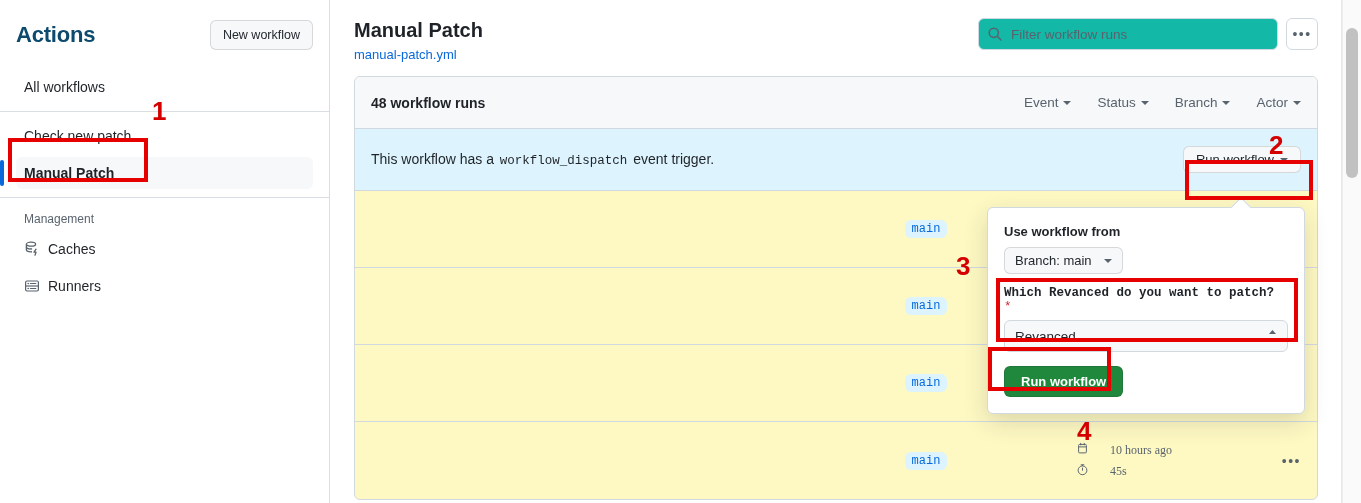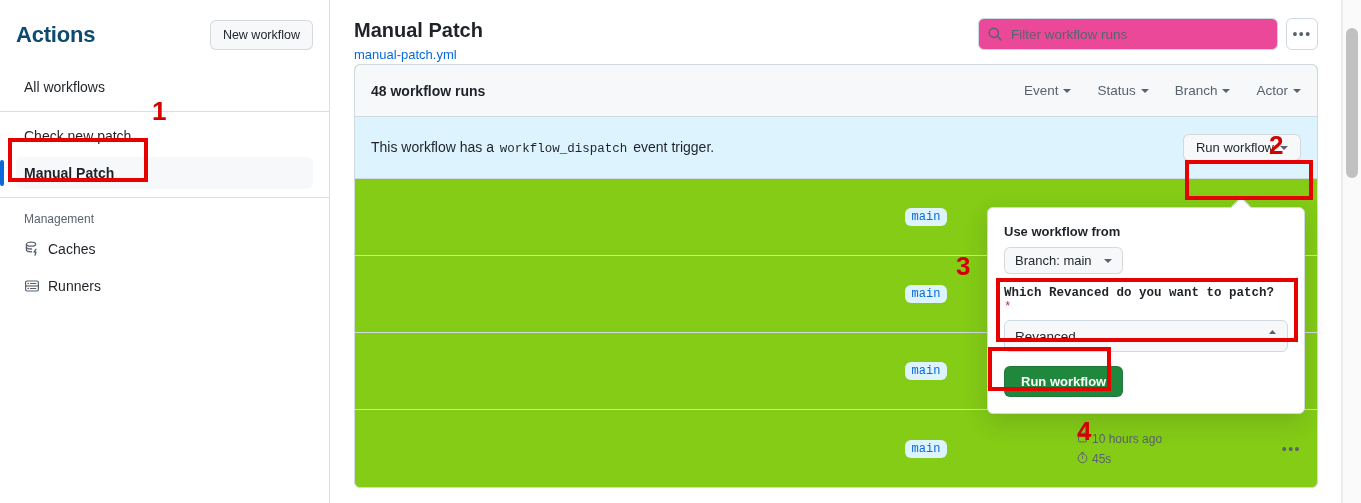--- a/index.html
+++ b/index.html
@@ -72,39 +72,39 @@
     position: absolute; left: 330px; top: 0; width: 1012px; height: 503px;
     background: #ffffff; padding: 16px 24px 0 24px;
   }
   .main-head { display: flex; align-items: flex-start; justify-content: space-between; }
   .wf-title { font-size: 20px; font-weight: 600; color: #1f2328; line-height: 28px; }
   .wf-file { font-size: 13px; color: #0969da; text-decoration: none; display: inline-block; margin-top: 3px; cursor: pointer; }
 
   .head-right { display: flex; align-items: center; gap: 8px; margin-top: 2px; }
   .search-wrap {
     position: relative; width: 300px; height: 32px;
-    background: #ec4899; border: 1px solid #d1d9e0; border-radius: 6px;
+    background: #14b8a6; border: 1px solid #d1d9e0; border-radius: 6px;
     display: flex; align-items: center; padding: 0 8px 0 30px;
   }
   .search-icon-abs { position: absolute; left: 8px; top: 7px; color: #59636e; }
   .search-input {
     border: 0; outline: 0; width: 100%; font-size: 13.5px;
     font-family: "Liberation Sans", sans-serif; color: #1f2328; background: transparent;
   }
   .search-input::placeholder { color: #59636e; }
   .kebab-btn {
     width: 32px; height: 32px; border: 1px solid #d1d9e0; border-radius: 6px;
     background: #ffffff; display: flex; align-items: center; justify-content: center;
     cursor: pointer; color: #59636e; font-size: 14px; letter-spacing: 1.5px;
   }
 
   
   .runs-box {
-    margin-top: 1px; border: 1px solid #d1d9e0; border-radius: 6px;
-    overflow: hidden; background: #84cc16;
+    margin-top: 13px; border: 1px solid #d1d9e0; border-radius: 6px;
+    overflow: hidden; background: #fef9c3;
   }
   .runs-header {
     background: #f6f8fa; height: 52px; padding: 0 16px;
     display: flex; align-items: center; justify-content: space-between;
     border-bottom: 1px solid #d1d9e0;
   }
   .runs-count { font-size: 14px; font-weight: 600; color: #1f2328; }
   .filters { display: flex; align-items: center; gap: 26px; }
   .filter-btn {
     font-size: 13.5px; color: #59636e; cursor: pointer;
@@ -135,21 +135,21 @@
   }
   .run-row:last-child { border-bottom: 0; }
   .run-left { flex: 1; min-width: 0; }
   .branch-badge {
     font-family: "Liberation Mono", "DejaVu Sans Mono", monospace;
     font-size: 12px; color: #0969da; background: #ddf4ff;
     border-radius: 6px; padding: 2px 7px; display: inline-block;
   }
   .run-mid { width: 300px; display: flex; justify-content: center; }
   .run-right { width: 195px; display: flex; flex-direction: column; gap: 4px; font-size: 12px; color: #59636e; }
-  .meta-line { display: flex; align-items: center; gap: 3px; }
+  .meta-line { display: flex; align-items: center; gap: 21px; font-family: Liberation Serif, serif; }
   .row-kebab { width: 30px; text-align: right; color: #59636e; font-size: 14px; letter-spacing: 1.5px; cursor: pointer; }
 
   
   .dropdown {
     position: absolute; left: 987px; top: 207px; width: 318px;
     background: #ffffff; border: 1px solid #d1d9e0; border-radius: 6px;
     box-shadow: 0 8px 24px rgba(31,35,40,.16);
     z-index: 40; padding: 16px;
   }
   .dropdown-arrow {

